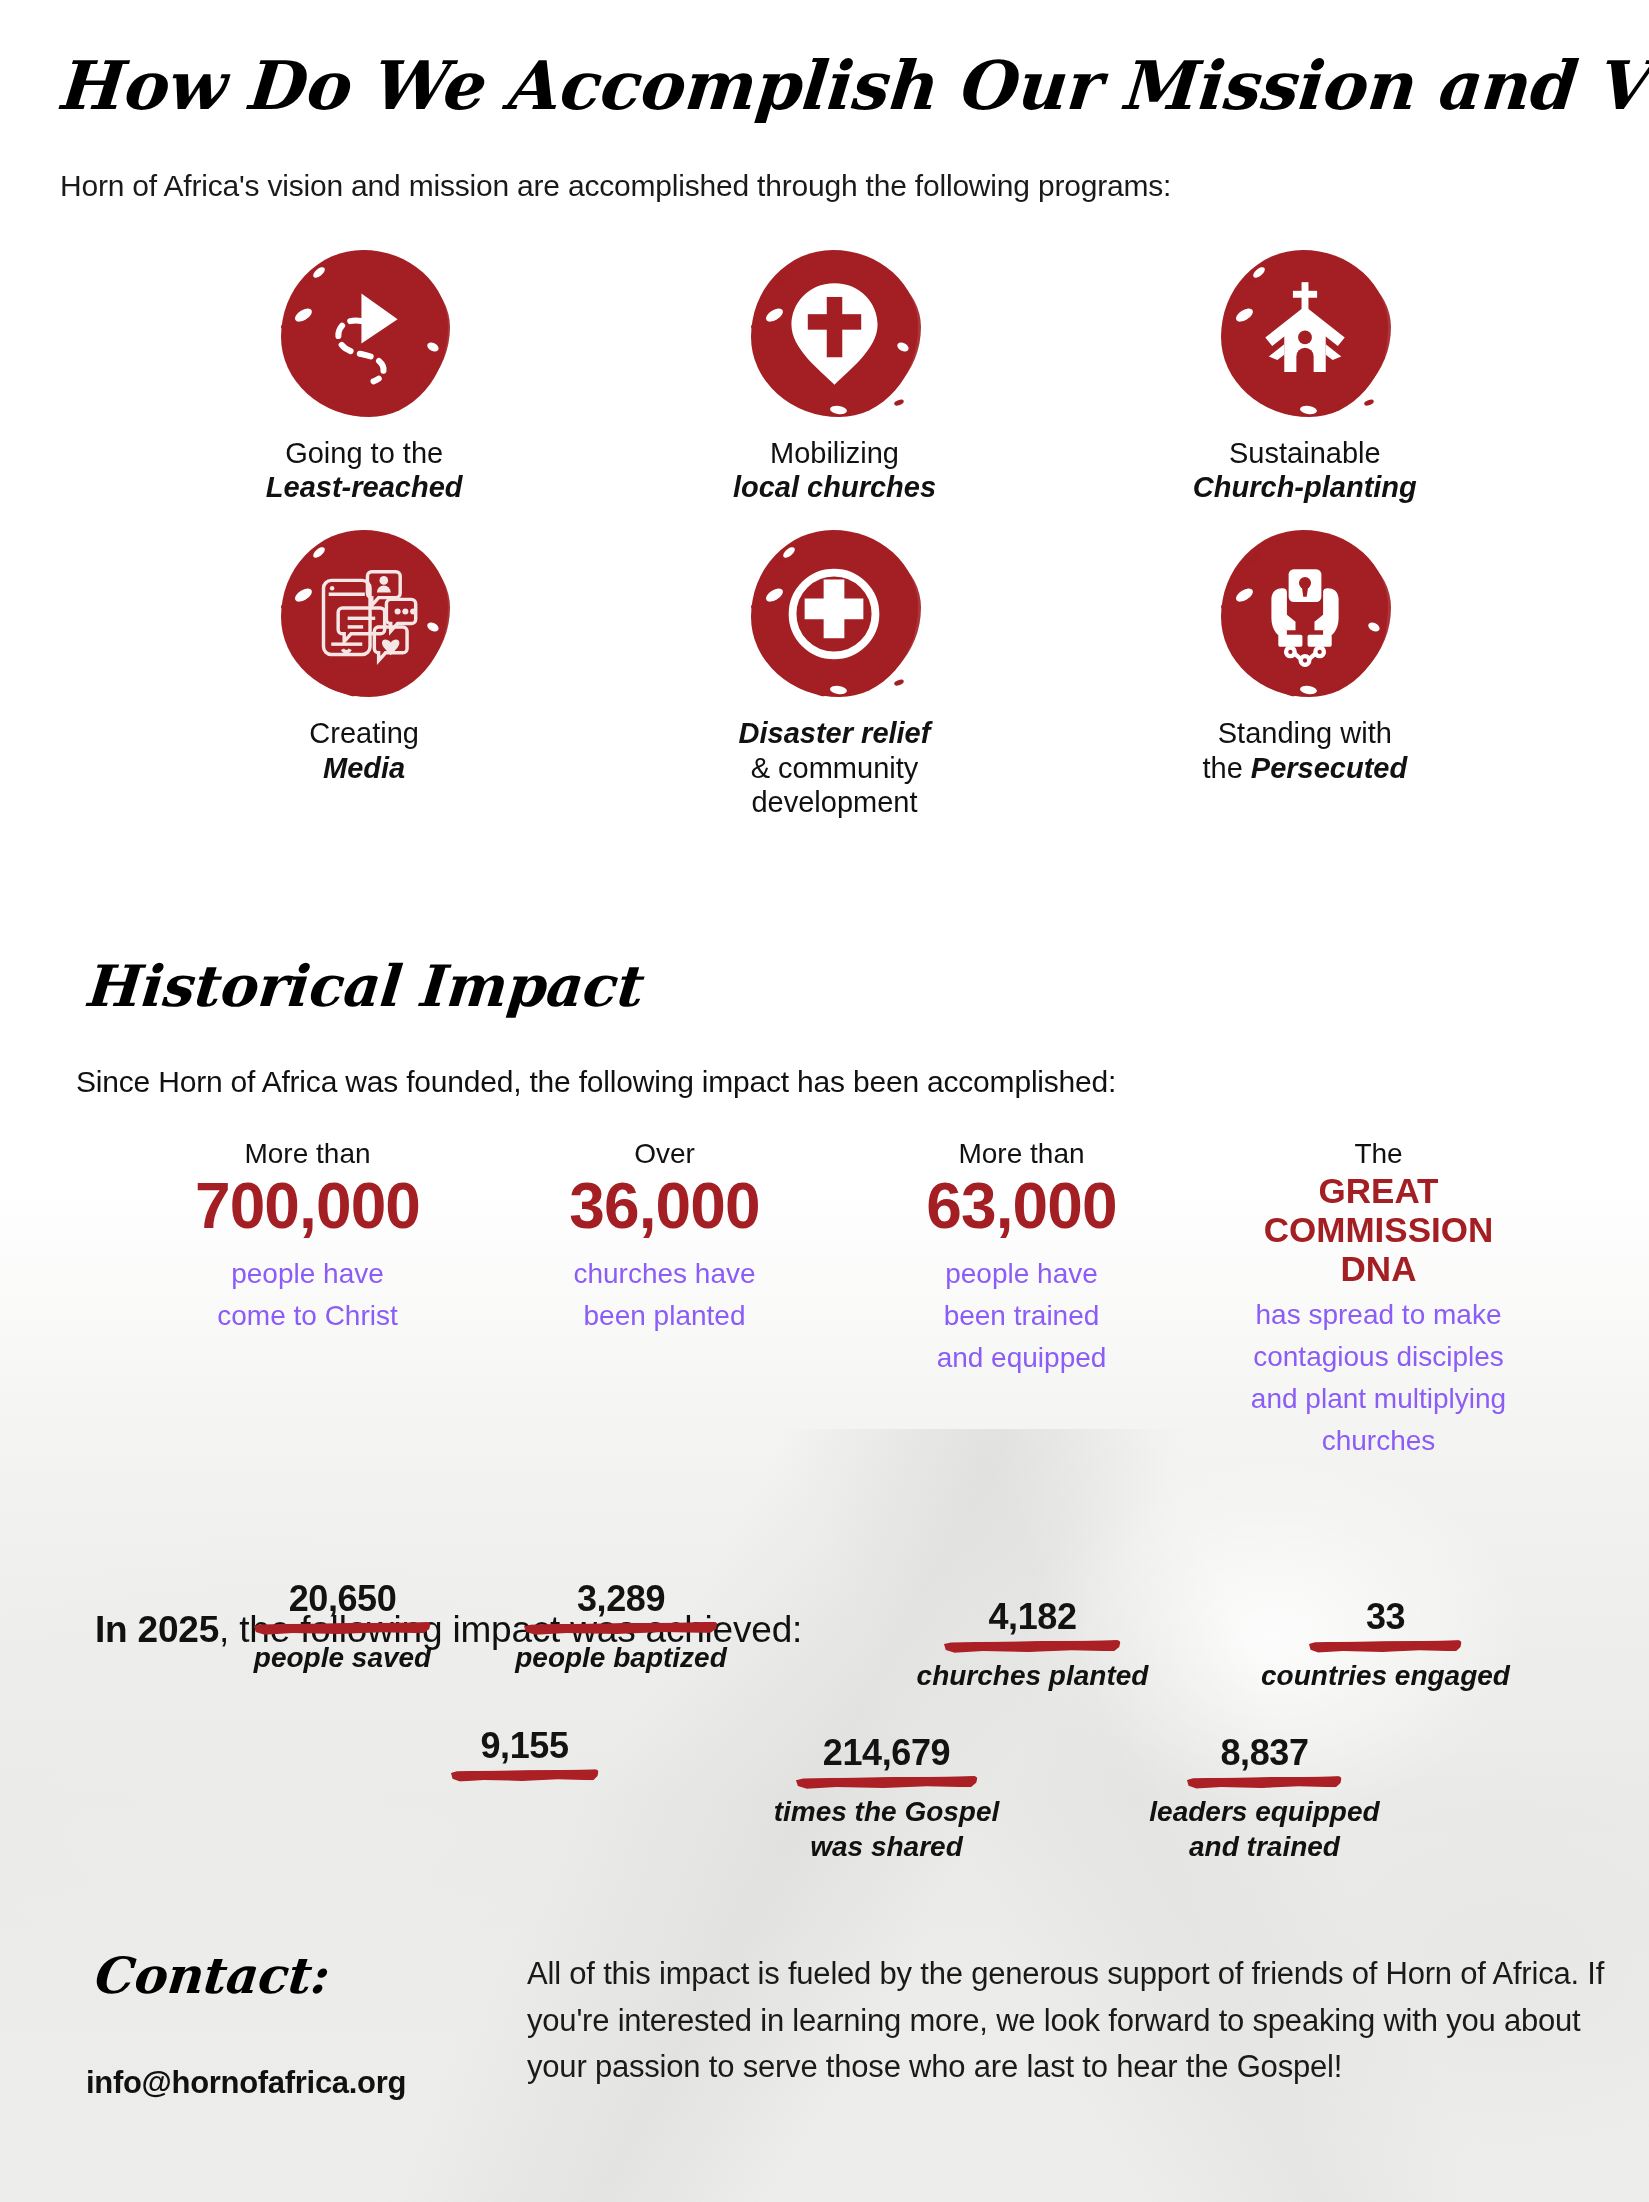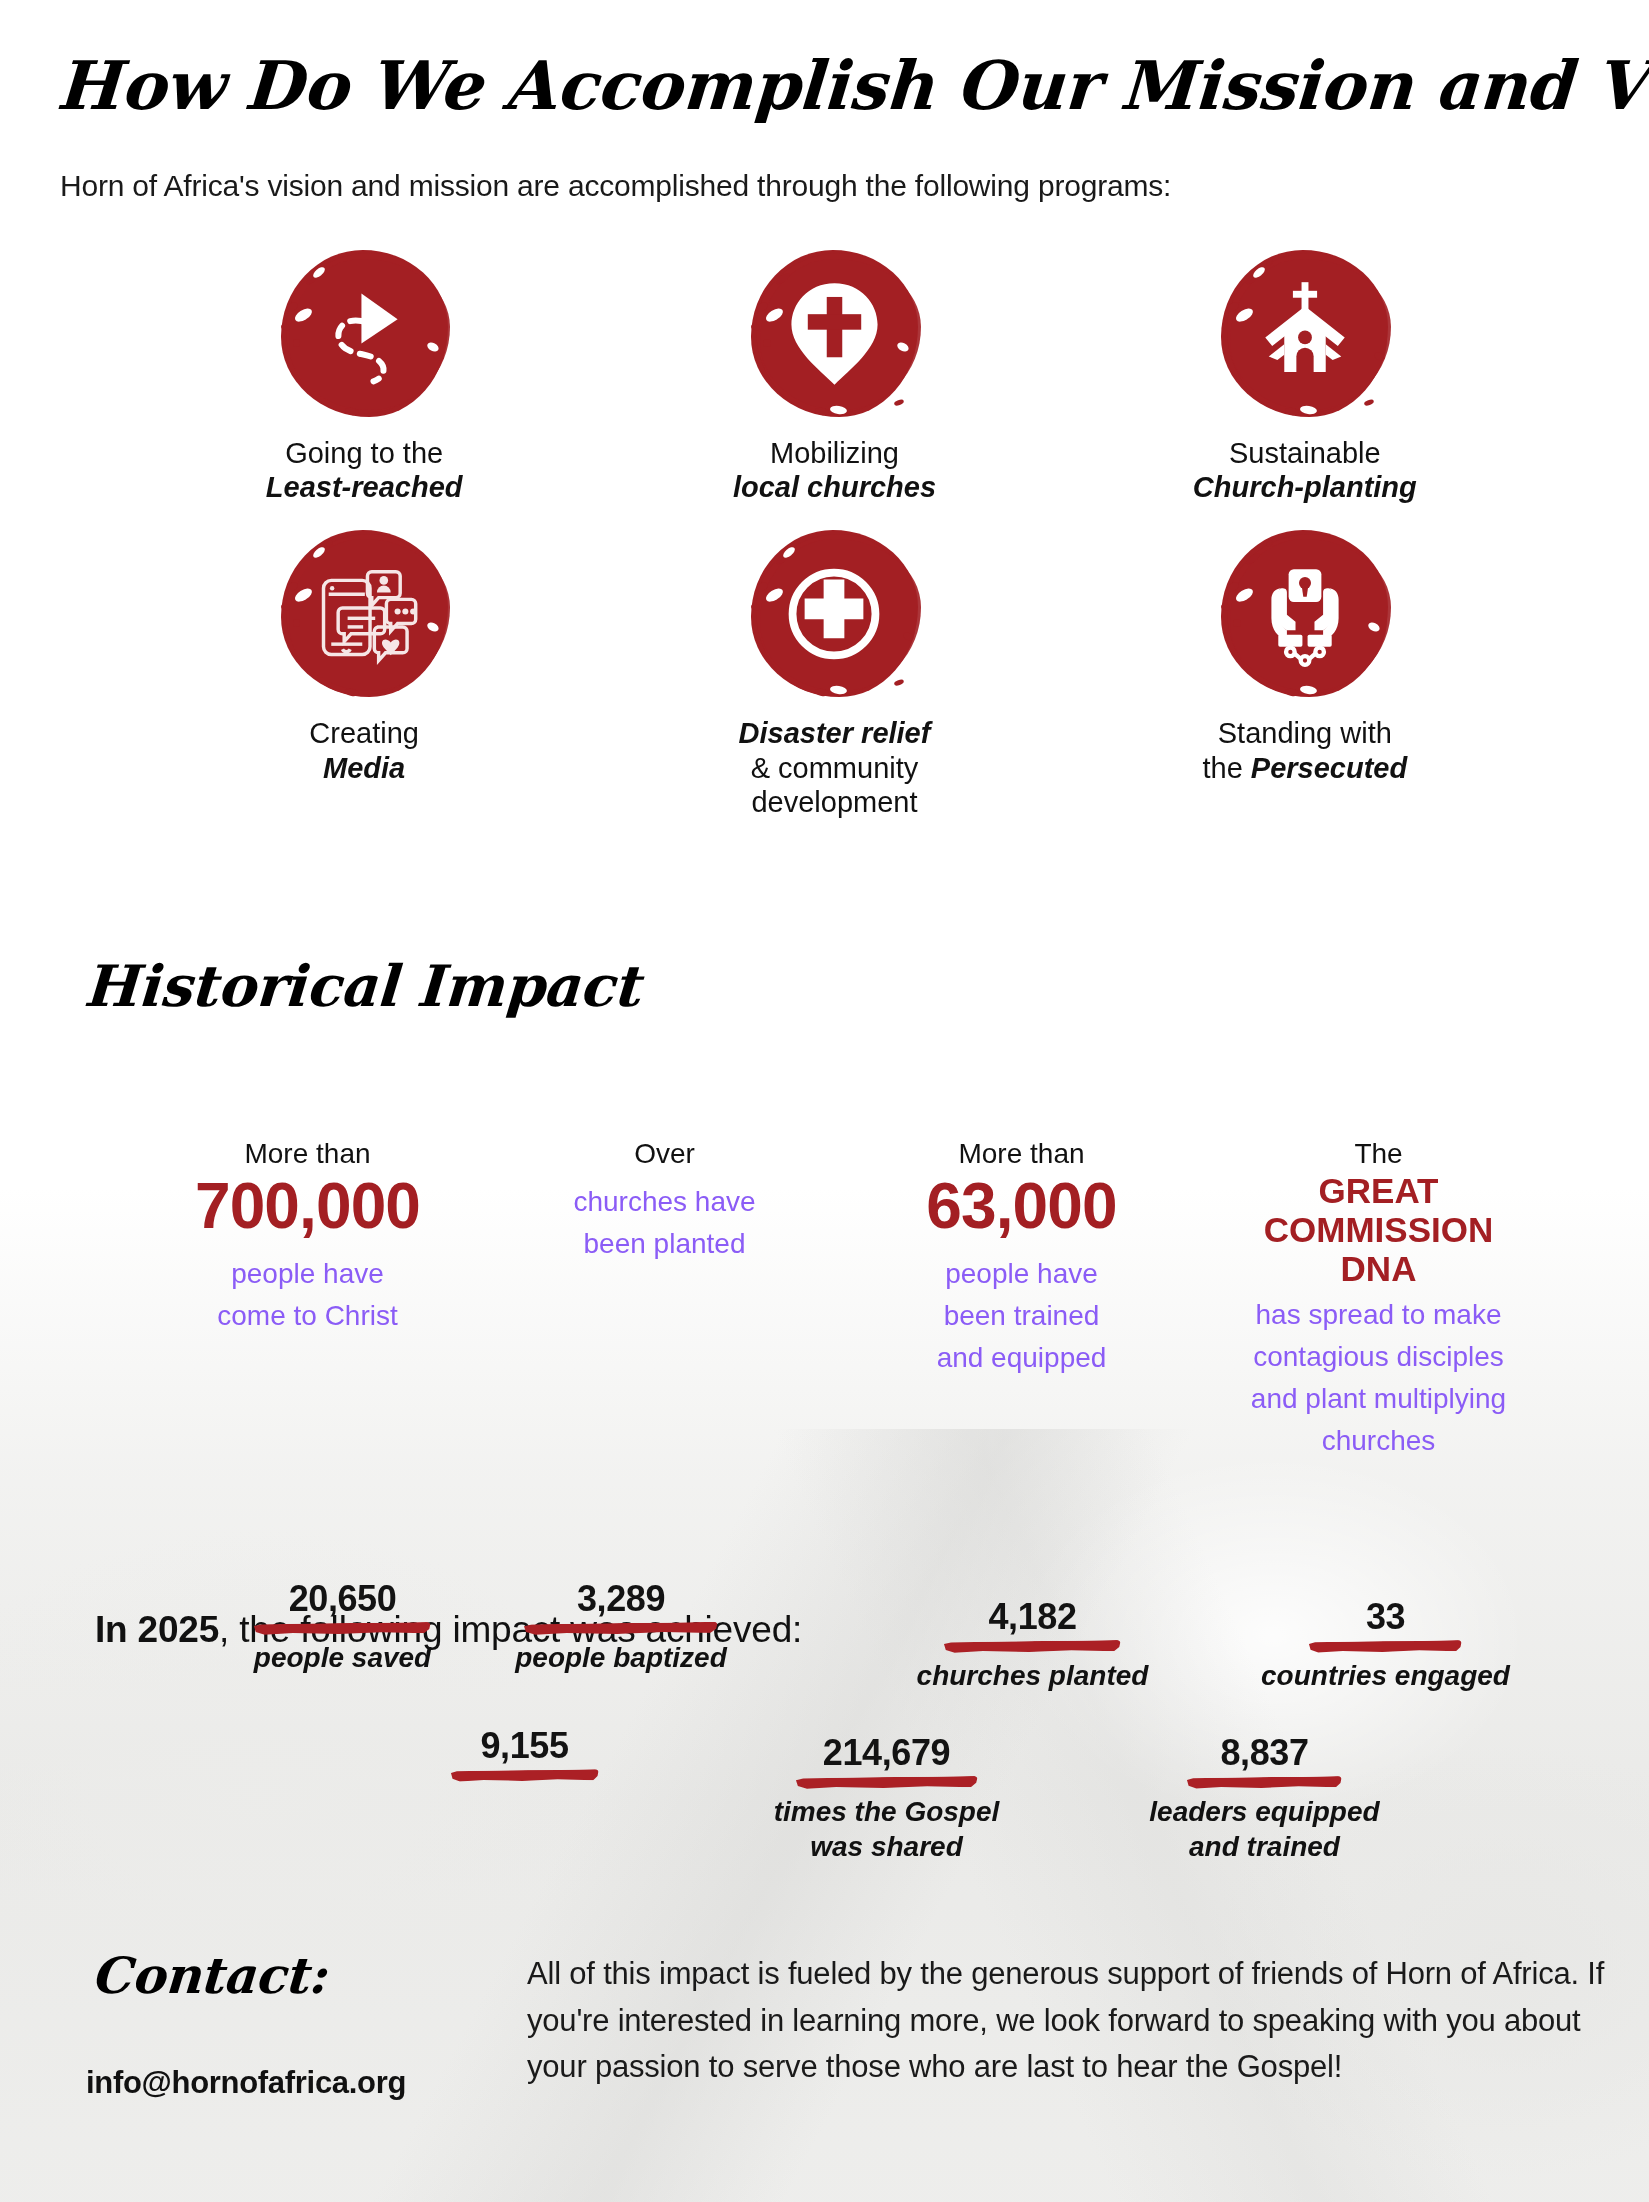--- a/index.html
+++ b/index.html
@@ -435,32 +435,34 @@
       </div>
       <div class="prog-label">
         <div>Standing with</div>
         <div><span>the </span><span class="b">Persecuted</span></div>
       </div>
     </div>
 
   </div>
 
   <div id="hist-title" class="script">Historical Impact</div>
+  <div id="hist-sub">Since Horn of Africa was founded, the following impact has been accomplished:</div>
 
   <div id="hist-stats">
 
     <div class="hs">
       <div class="hs-pre">More than</div>
       <div class="hs-num">700,000</div>
       <div class="hs-post" style="white-space:pre-line">people have
 come to Christ</div>
     </div>
 
     <div class="hs">
       <div class="hs-pre">Over</div>
+      <div class="hs-num">36,000</div>
       <div class="hs-post" style="white-space:pre-line">churches have
 been planted</div>
     </div>
 
     <div class="hs">
       <div class="hs-pre">More than</div>
       <div class="hs-num">63,000</div>
       <div class="hs-post" style="white-space:pre-line">people have
 been trained
 and equipped</div>

